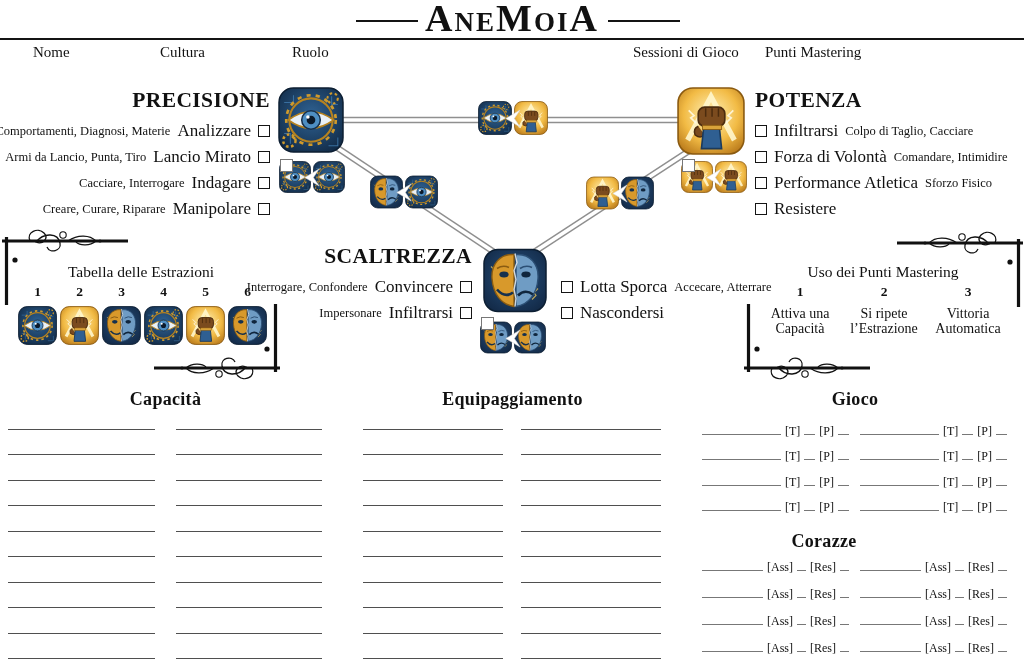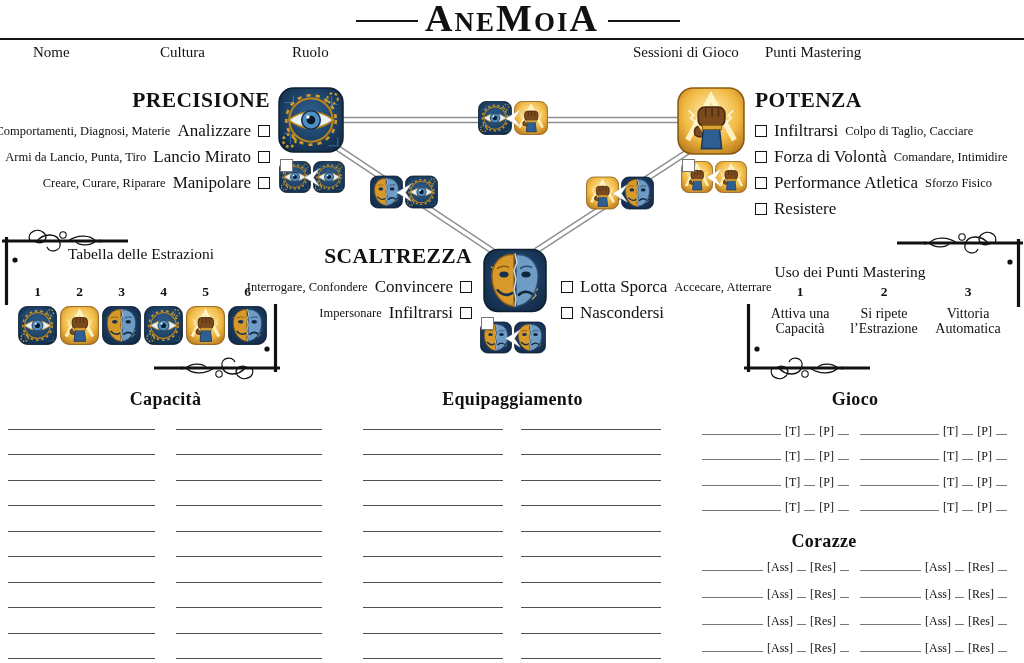--- a/index.html
+++ b/index.html
@@ -175,20 +175,25 @@
       <span class="skill-specs">Comportamenti, Diagnosi, Materie</span>
       <span class="skill-name">Analizzare</span>
       <span class="checkbox"></span>
     </div>
     <div class="skill-row right">
       <span class="skill-specs">Armi da Lancio, Punta, Tiro</span>
       <span class="skill-name">Lancio Mirato</span>
       <span class="checkbox"></span>
     </div>
     <div class="skill-row right">
+      <span class="skill-specs">Cacciare, Interrogare</span>
+      <span class="skill-name">Indagare</span>
+      <span class="checkbox"></span>
+    </div>
+    <div class="skill-row right">
       <span class="skill-specs">Creare, Curare, Riparare</span>
       <span class="skill-name">Manipolare</span>
       <span class="checkbox"></span>
     </div>
   </section>
 
   <section class="attr-block" style="left:755px;top:88px;width:269px">
     <h2 class="attr-header">POTENZA</h2>
     <div class="skill-row">
       <span class="checkbox"></span>
@@ -324,21 +329,21 @@
   <svg class="corner" style="left:152px;top:303px;transform:rotate(180deg)">
       <use href="#sym-corner"></use>
     </svg>
   <svg class="corner" style="left:895px;top:228px;transform:scaleX(-1)">
       <use href="#sym-corner"></use>
     </svg>
   <svg class="corner" style="left:742px;top:303px;transform:scaleY(-1)">
       <use href="#sym-corner"></use>
     </svg>
 
-  <div class="panel-title" style="left:0;top:245px;width:282px">Tabella delle Estrazioni</div>
+  <div class="panel-title" style="left:0;top:263px;width:282px">Tabella delle Estrazioni</div>
   <div class="ext-row" style="left:18px;top:284px" id="ext-numbers">
       <div class="ext-num">1</div>
       <div class="ext-num">2</div>
       <div class="ext-num">3</div>
       <div class="ext-num">4</div>
       <div class="ext-num">5</div>
       <div class="ext-num">6</div>
     </div>
   <div class="ext-row" style="left:18px;top:306px" id="ext-icons">
       <svg class="die-icon">
@@ -354,21 +359,21 @@
         <use href="#sym-eye"></use>
       </svg>
       <svg class="die-icon">
         <use href="#sym-fist"></use>
       </svg>
       <svg class="die-icon">
         <use href="#sym-masks"></use>
       </svg>
     </div>
 
-  <div class="panel-title" style="left:730px;top:263px;width:240px">Uso dei Punti Mastering</div>
+  <div class="panel-title" style="left:763px;top:263px;width:240px">Uso dei Punti Mastering</div>
   <div class="m-entries">
     <div class="m-entry">
       <div class="m-num">1</div>
       <div class="m-line">Attiva una</div>
       <div class="m-line">Capacità</div>
     </div>
     <div class="m-entry">
       <div class="m-num">2</div>
       <div class="m-line">Si ripete</div>
       <div class="m-line">l’Estrazione</div>

